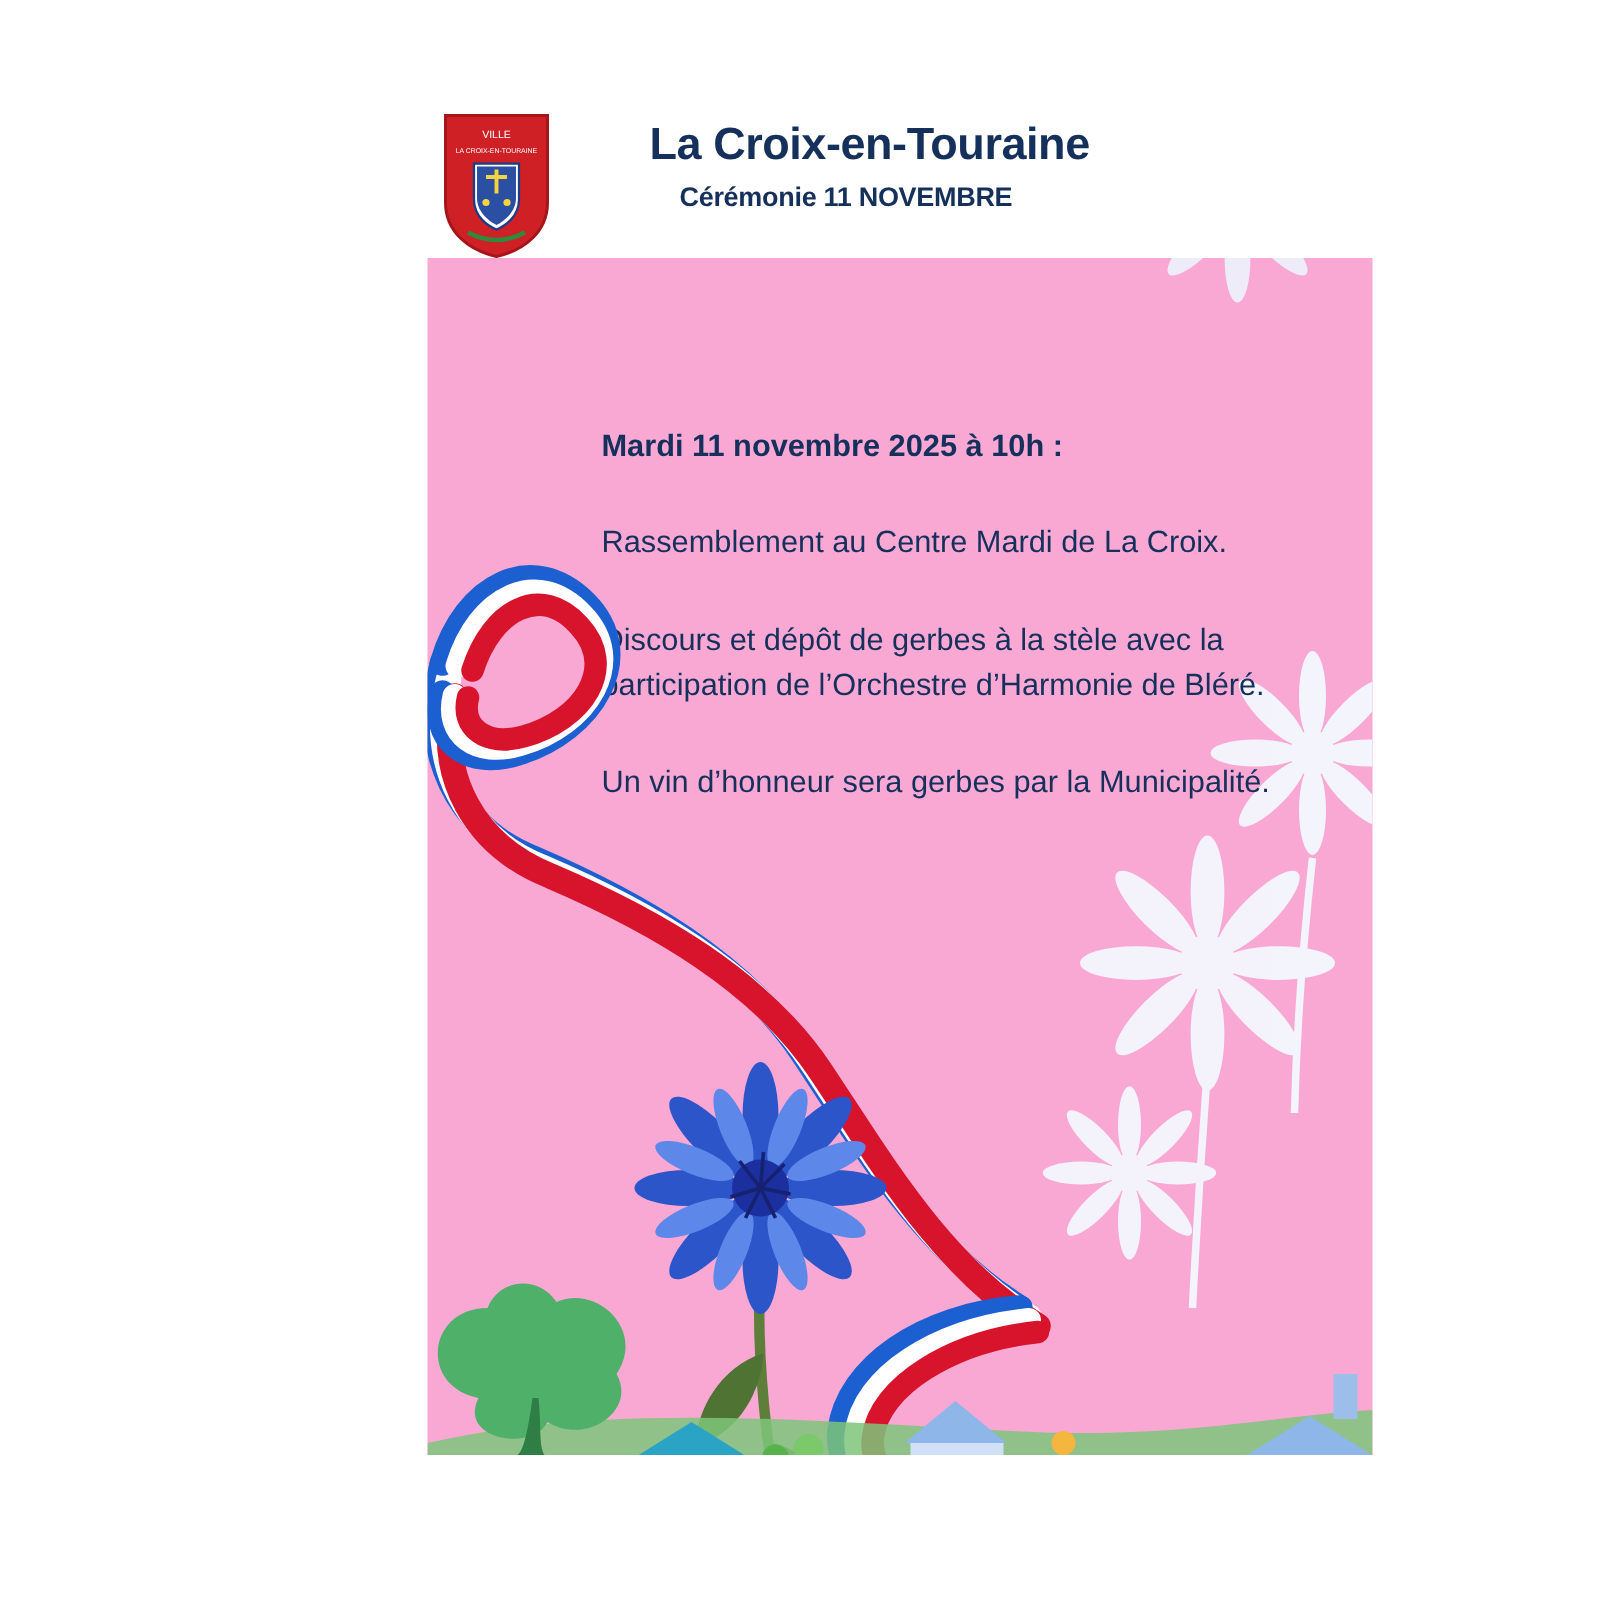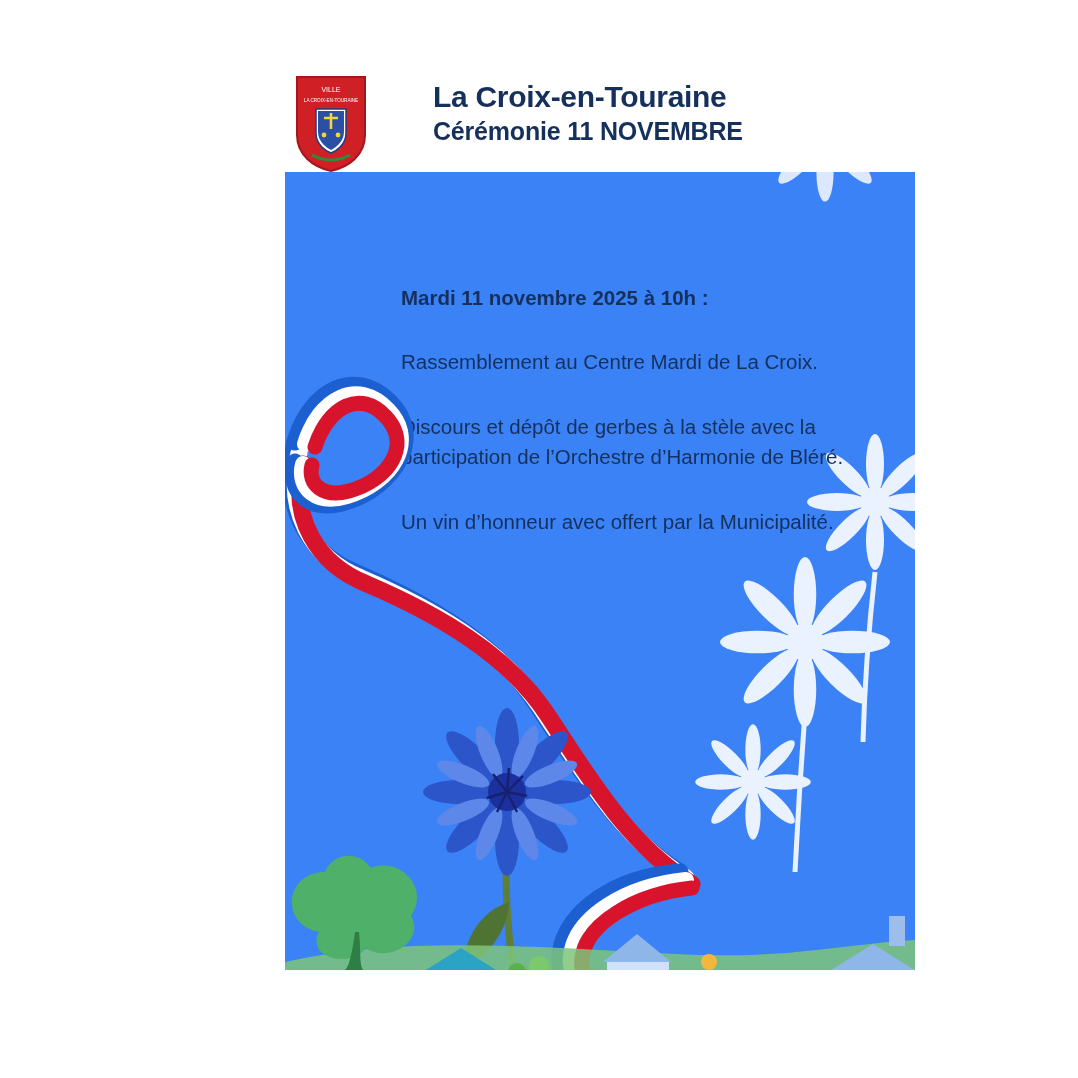--- a/index.html
+++ b/index.html
@@ -51,36 +51,37 @@
   .title-line1 {
     font-size: 30px;
     font-weight: bold;
     color: #16305c;
     letter-spacing: -0.3px;
     line-height: 36px;
     white-space: nowrap;
   }
 
   .title-line2 {
-    font-size: 25px;
+    font-size: 18px;
     font-weight: bold;
     color: #16305c;
     letter-spacing: -0.2px;
     line-height: 32px;
     white-space: nowrap;
+    margin-left: 20px;
   }
 
   
   .panel {
     position: absolute;
     left: 0;
     top: 114px;
     width: 630px;
     height: 798px;
-    background: #3b82f6;
+    background: #f9a8d4;
     overflow: hidden;
   }
 
   .ghost-flowers {
     position: absolute;
     inset: 0;
     pointer-events: none;
   }
 
   .content {
@@ -197,21 +198,21 @@
           <ellipse cx="-27" cy="-27" rx="9" ry="30" transform="rotate(135 -27 -27)"></ellipse>
           <circle cx="0" cy="0" r="15"></circle>
         </g>
       </g>
     </svg>
 
     <div class="content">
       <p class="para lead">Mardi 11 novembre 2025 à 10h :</p>
       <p class="para">Rassemblement au Centre Mardi de La Croix.</p>
       <p class="para">Discours et dépôt de gerbes à la stèle avec la participation de l’Orchestre d’Harmonie de Bléré.</p>
-      <p class="para">Un vin d’honneur avec offert par la Municipalité.</p>
+      <p class="para">Un vin d’honneur sera gerbes par la Municipalité.</p>
     </div>
   </div>
 
   <svg class="art" viewBox="0 0 630 798" width="630" height="798">
     <defs>
       <clipPath id="panelclip">
         <rect x="0" y="0" width="630" height="798"></rect>
       </clipPath>
     </defs>
 

